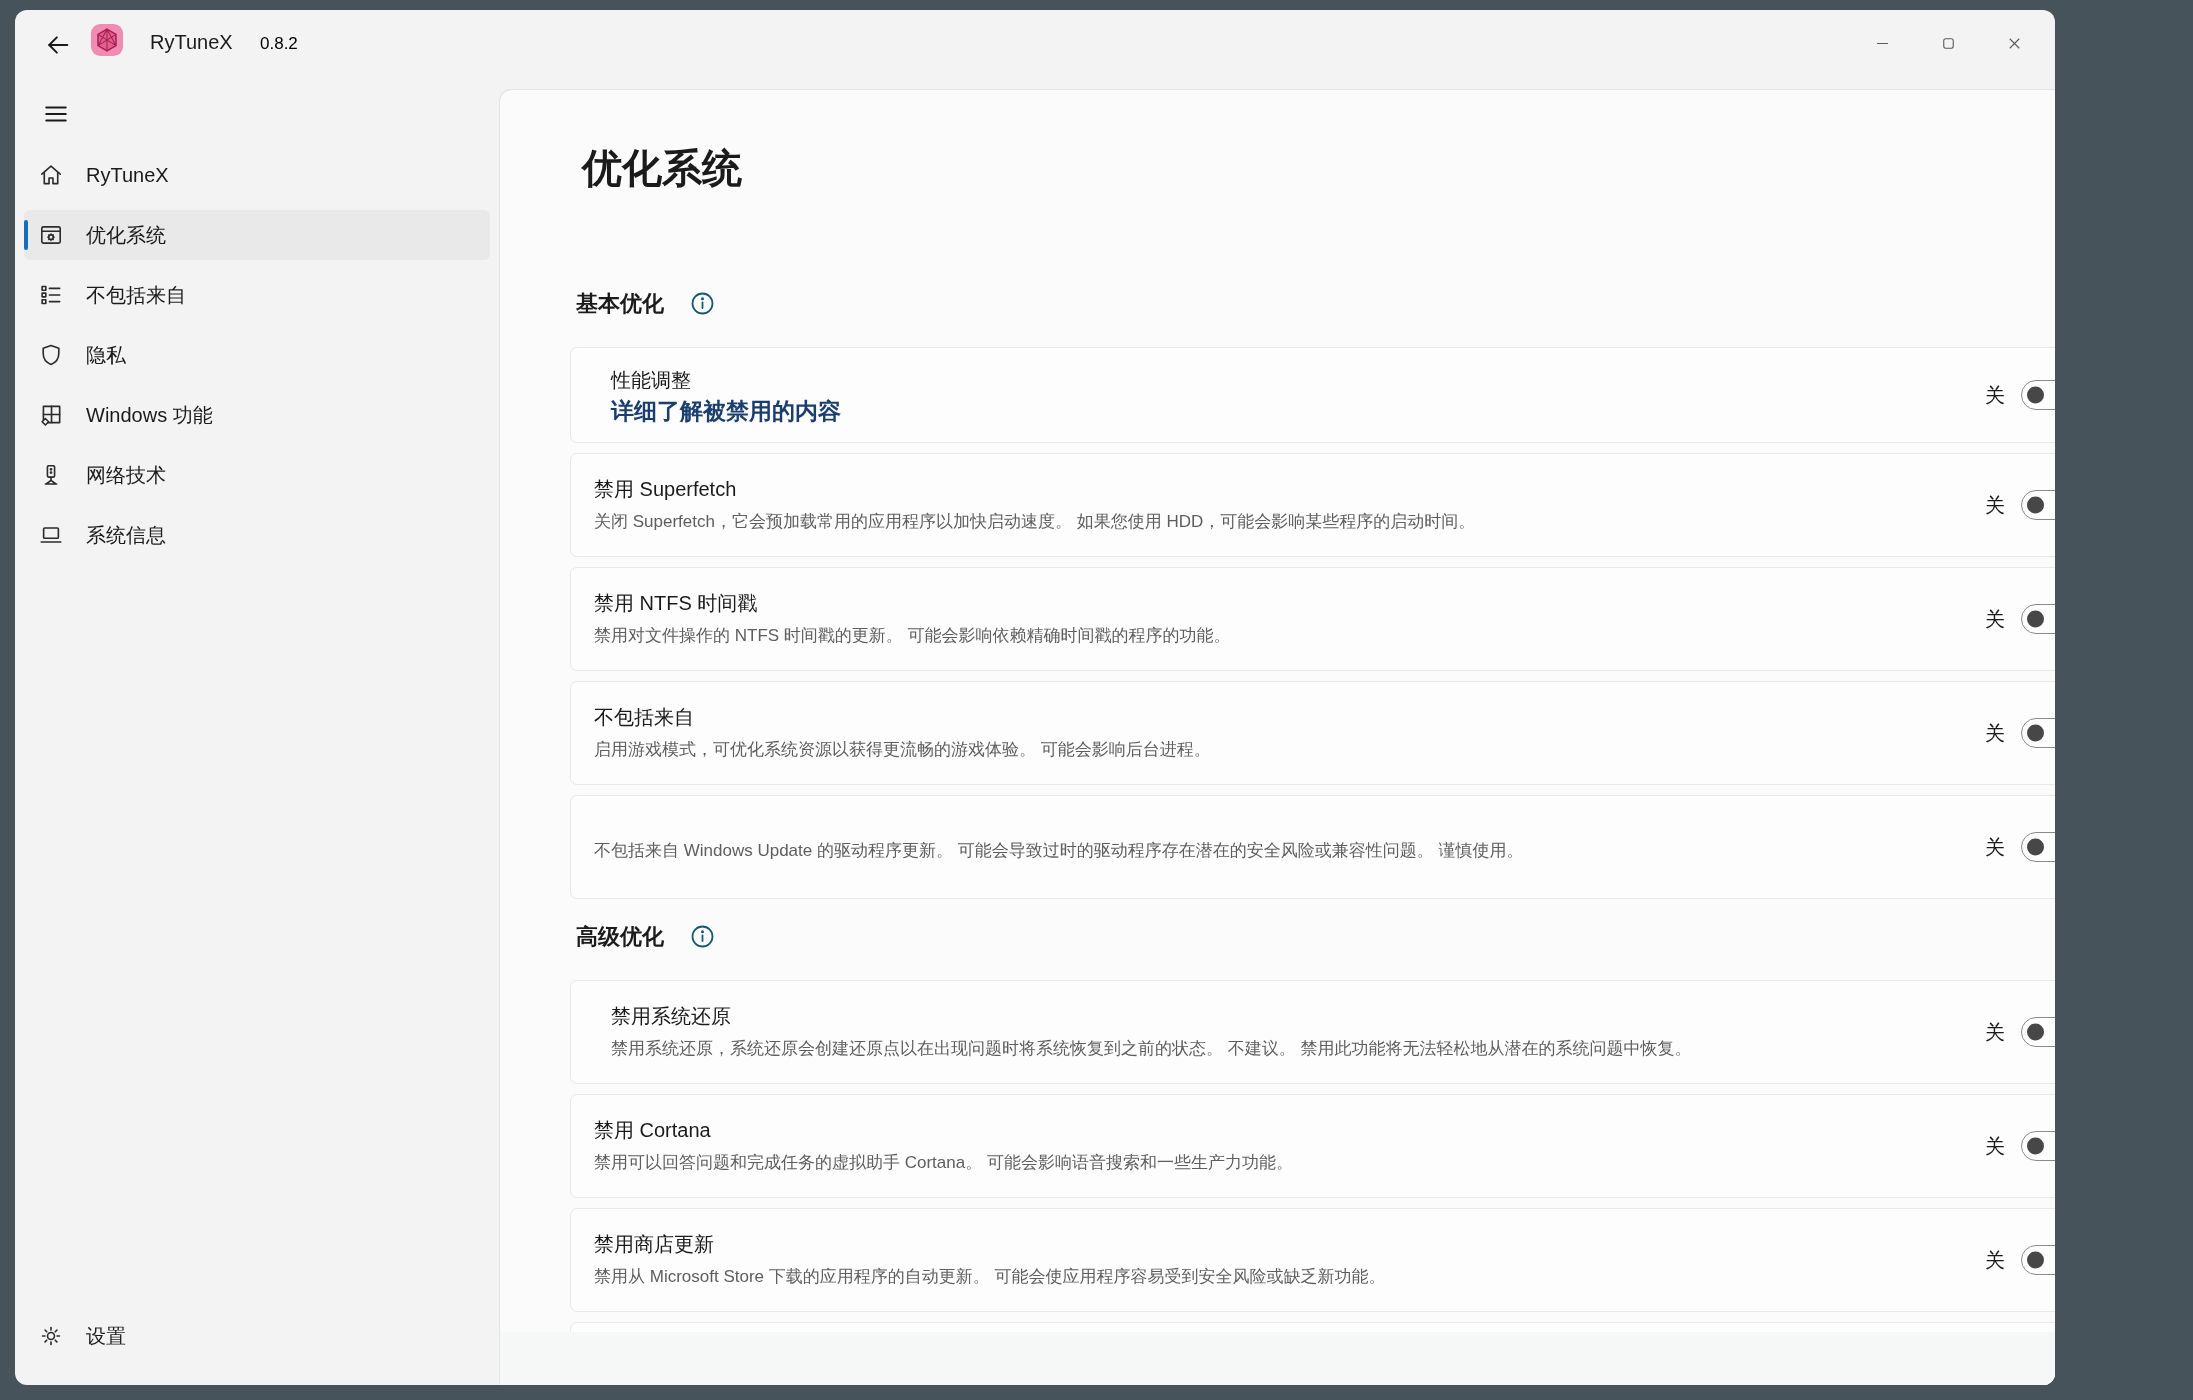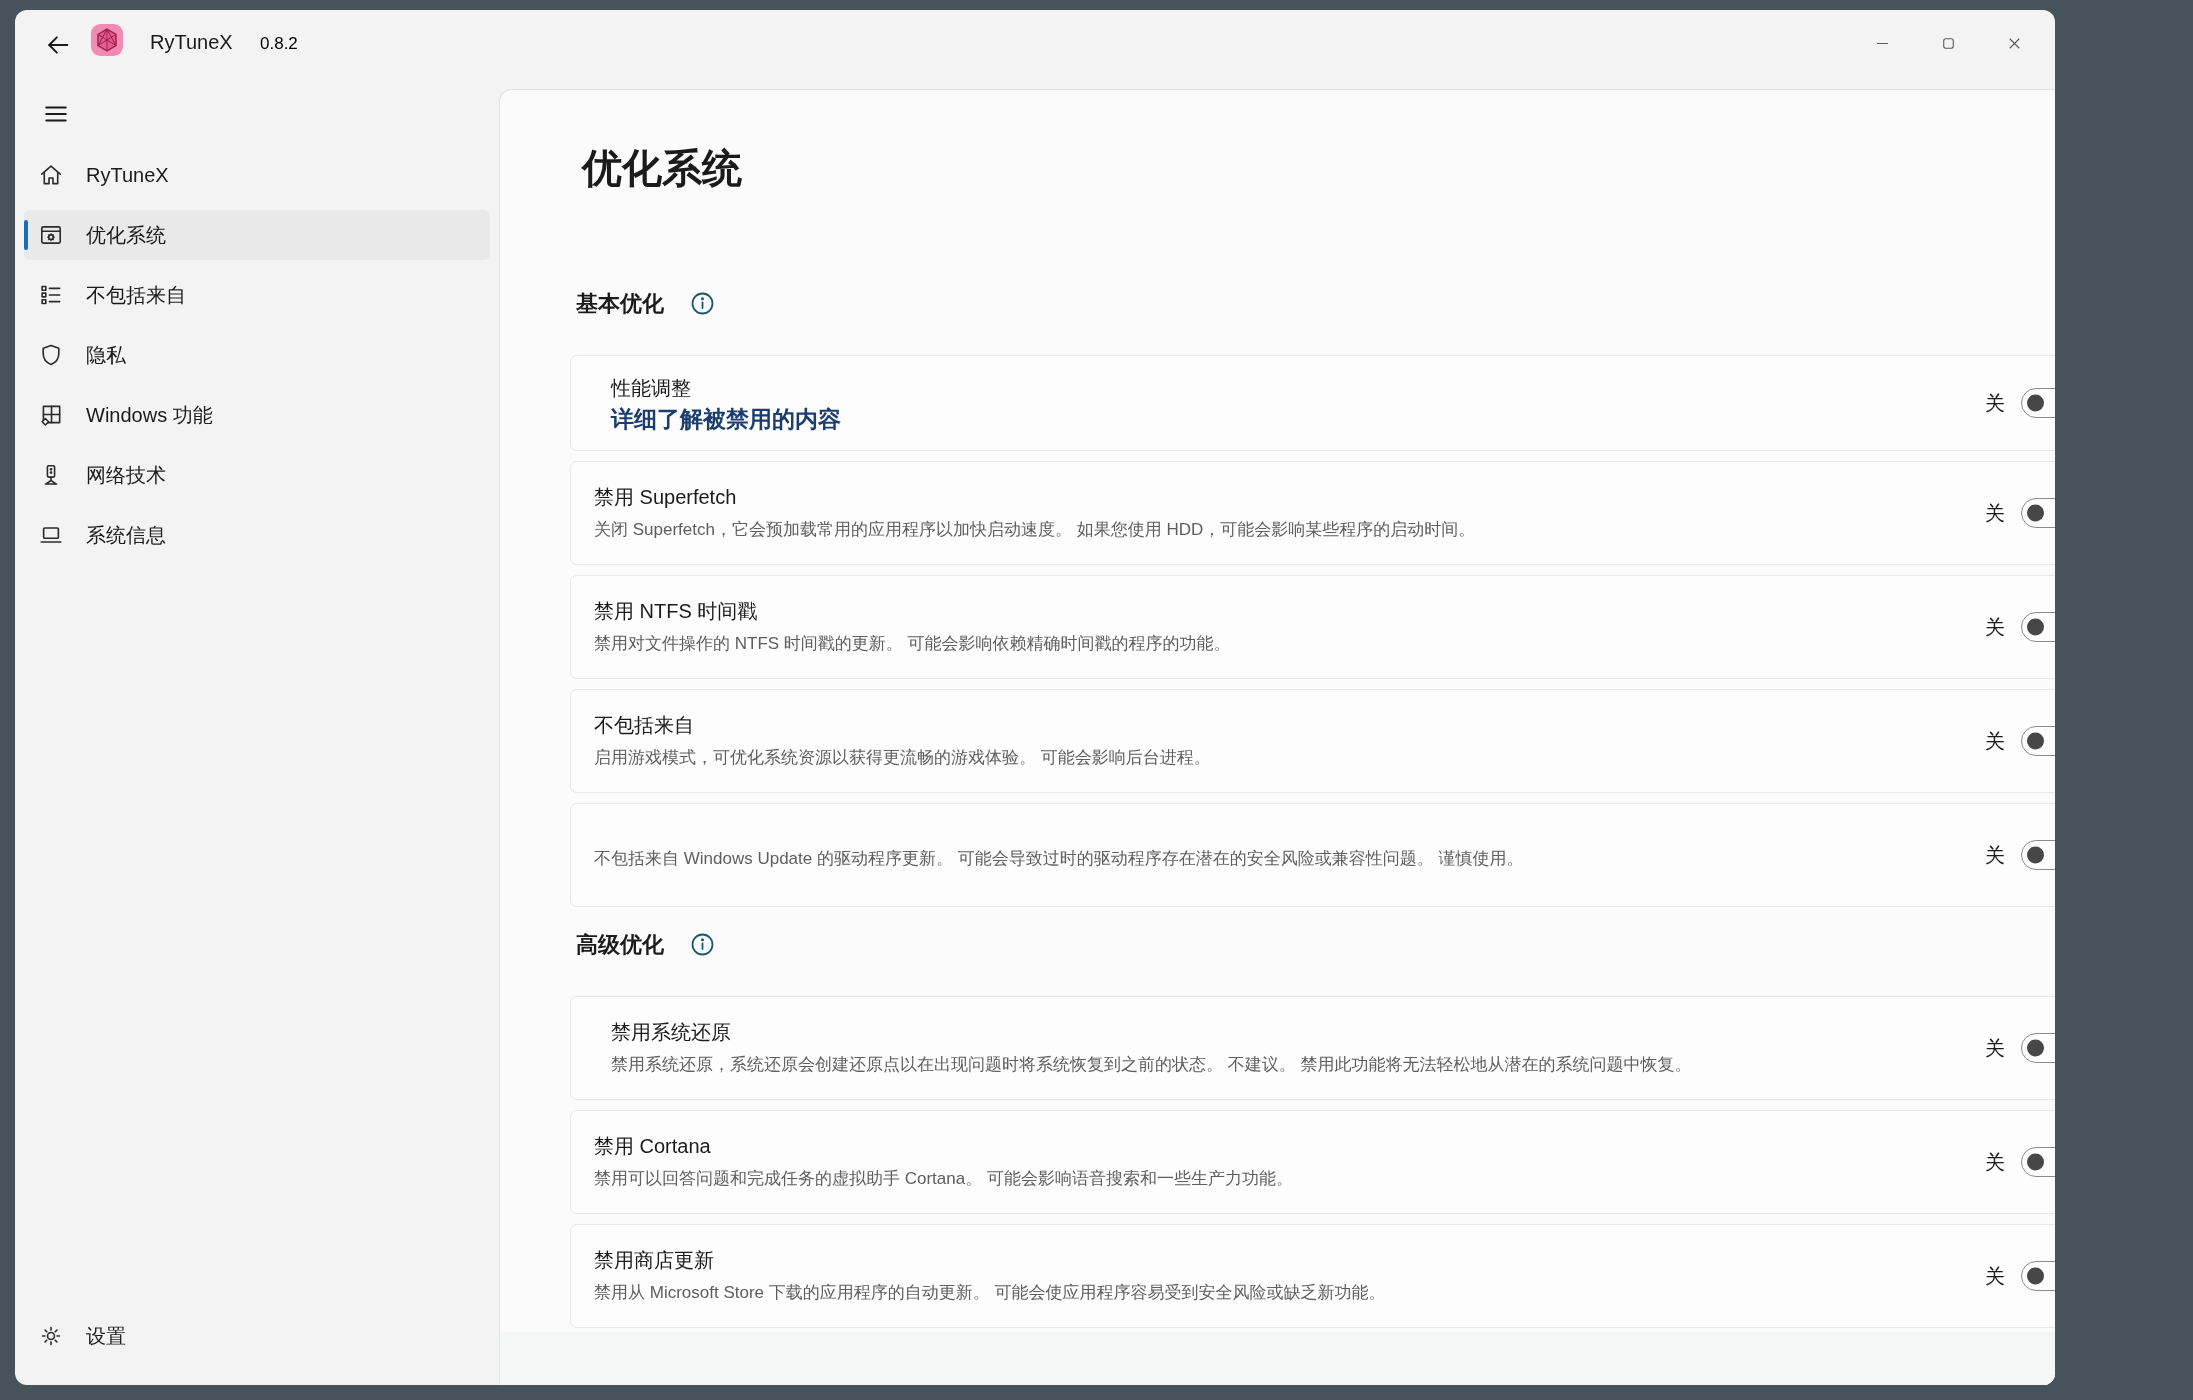--- a/index.html
+++ b/index.html
@@ -48,21 +48,21 @@
   .section-header.second{margin-top:22px;}
   .section-header h2{margin:0;font-size:22px;font-weight:700;color:#1b1b1b;line-height:31px;}
   .info{width:25px;height:25px;display:inline-block;cursor:pointer;}
   .info svg{width:25px;height:25px;display:block;}
   .card{
     position:relative;background:#fdfdfd;border:1px solid #e8e8e8;border-radius:7px;
     margin-top:10px;height:104px;box-sizing:border-box;
     display:flex;flex-direction:column;justify-content:center;
     padding:0 190px 0 23px;
   }
-  .card.first-card{margin-top:36px;padding-left:40px;}
+  .card.first-card{margin-top:28px;padding-left:40px;}
   .card.link-card{height:96px;}
   .card-title{font-size:20px;line-height:26px;color:#1b1b1b;}
   .card-desc{font-size:17px;line-height:24px;color:#5e5e5e;margin-top:8px;white-space:nowrap;overflow:hidden;}
   .card-link{font-size:23px;line-height:24px;font-weight:700;color:#1b3e6e;margin-top:6px;text-decoration:none;cursor:pointer;align-self:flex-start;text-align:center;}
   .card-controls{position:absolute;right:18px;top:50%;transform:translateY(-50%);display:flex;align-items:center;gap:16px;}
   .toggle-label{font-size:20px;color:#1b1b1b;}
   .toggle{width:62px;height:28px;border:1px solid #8b8b8b;border-radius:15px;position:relative;background:#fdfdfd;cursor:pointer;}
   .knob{position:absolute;left:5px;top:50%;transform:translateY(-50%);width:17px;height:17px;border-radius:50%;background:#474747;}
   .fade-strip{position:absolute;left:0;right:0;bottom:0;height:53px;background:#f6f7f7;}
   .scrollbar{position:absolute;left:1622px;top:215px;width:2px;height:980px;background:#9b9b9b;border-radius:1px;cursor:pointer;}

